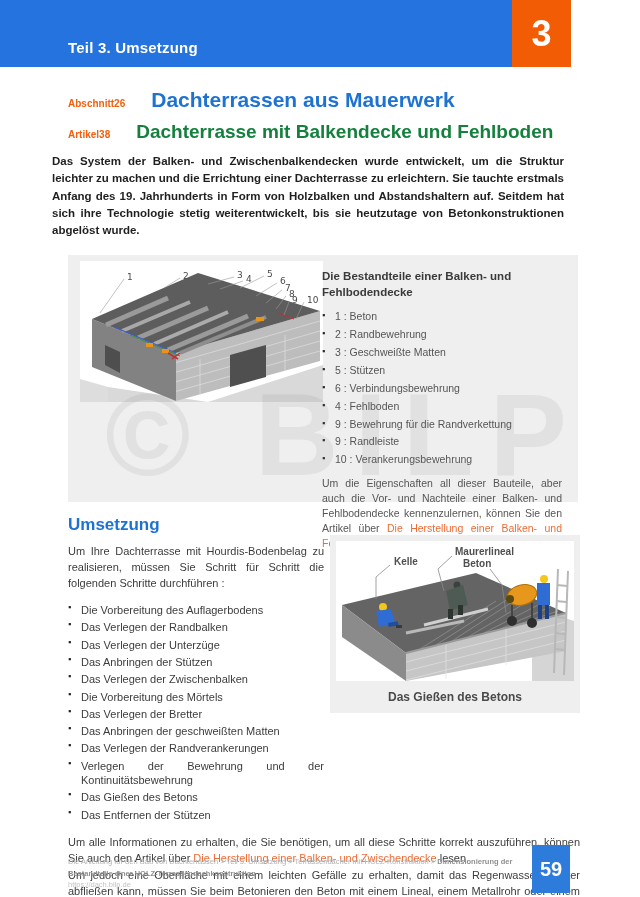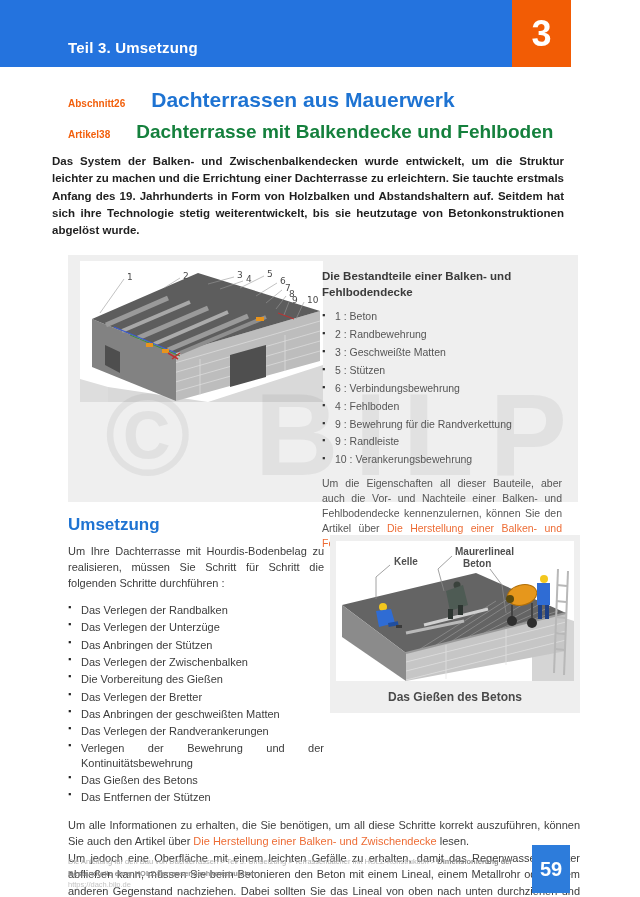--- a/index.html
+++ b/index.html
@@ -179,25 +179,26 @@
         </div>
       </div>
     </div>
 
     <div class="umsetzung-head">Umsetzung</div>
 
     <div class="two-col">
       <div class="left-col">
         <p class="u-intro">Um Ihre Dachterrasse mit Hourdis-Bodenbelag zu realisieren, müssen Sie Schritt für Schritt die folgenden Schritte durchführen :</p>
         <ul class="sq-list steps">
+            <li>Die Vorbereitung des Auflagerbodens</li>
             <li>Das Verlegen der Randbalken</li>
             <li>Das Verlegen der Unterzüge</li>
             <li>Das Anbringen der Stützen</li>
             <li>Das Verlegen der Zwischenbalken</li>
-            <li>Die Vorbereitung des Gießen</li>
+            <li>Die Vorbereitung des Mörtels</li>
             <li>Das Verlegen der Bretter</li>
             <li>Das Anbringen der geschweißten Matten</li>
             <li>Das Verlegen der Randverankerungen</li>
             <li>Verlegen der Bewehrung und der Kontinuitätsbewehrung</li>
             <li>Das Gießen des Betons</li>
             <li>Das Entfernen der Stützen</li>
           </ul>
       </div>
 
       <div class="figure2">

